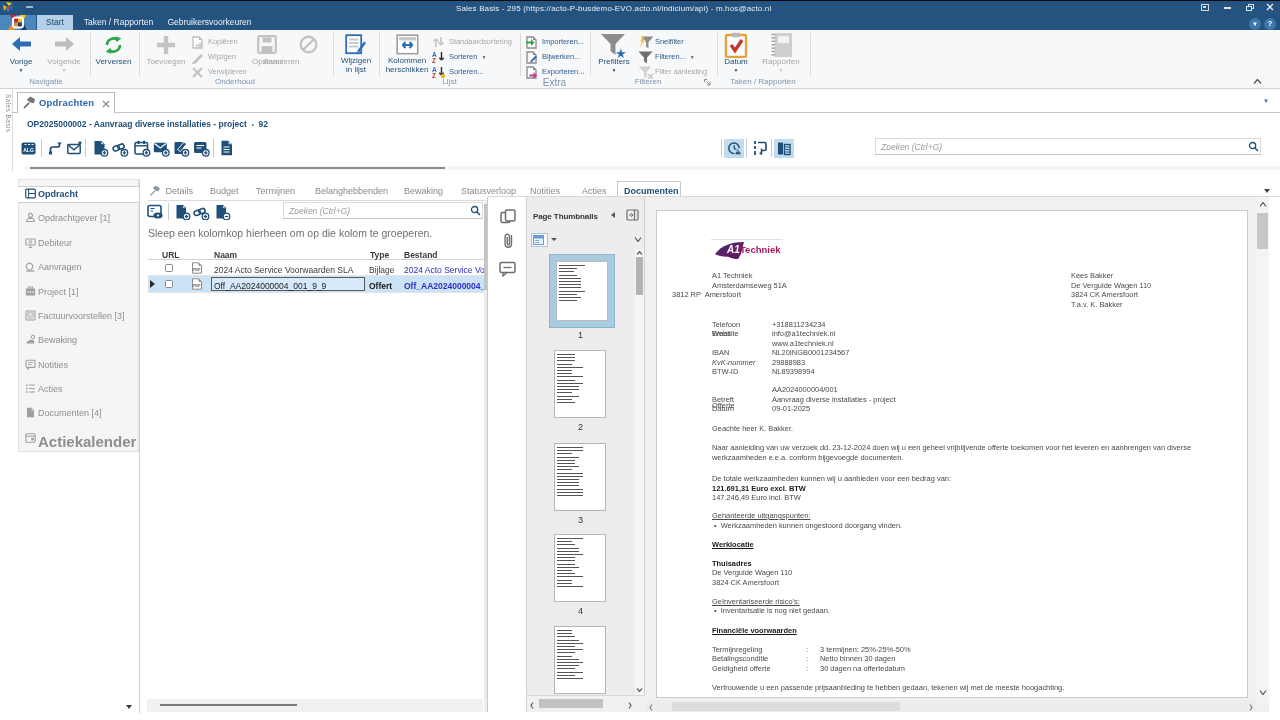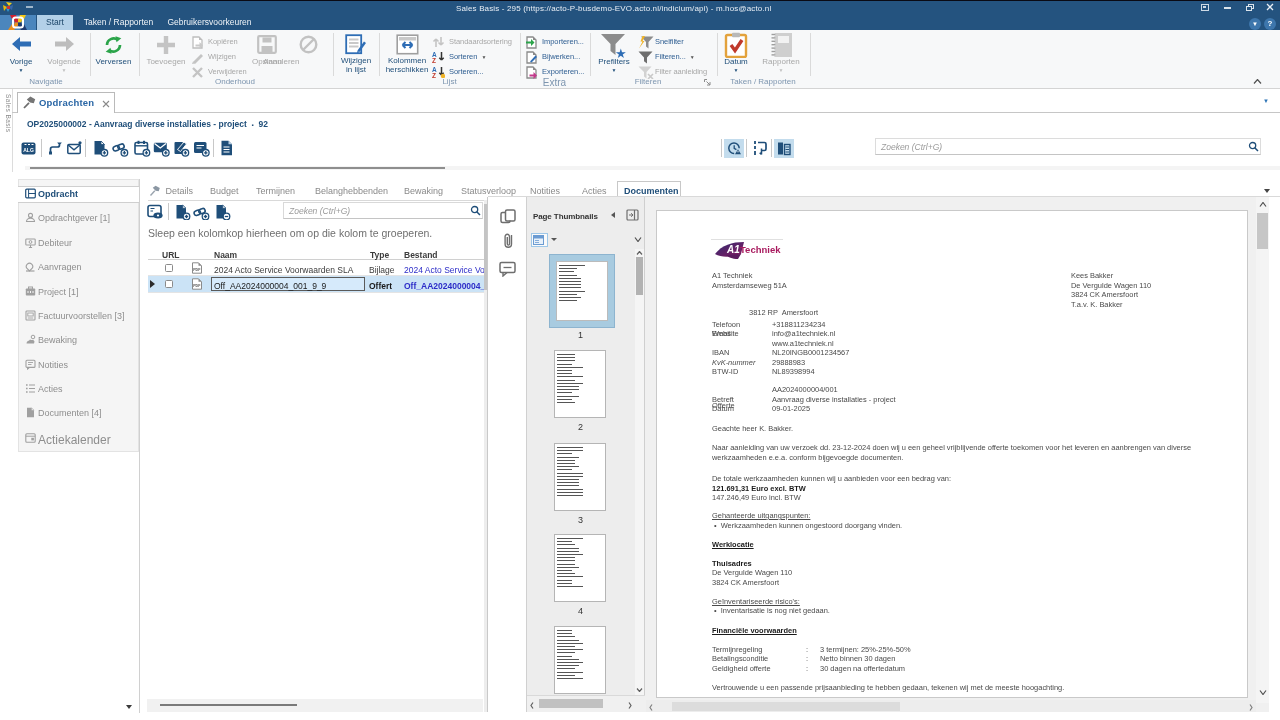--- a/index.html
+++ b/index.html
@@ -481,21 +481,21 @@
     </svg>
   </div>
 <div class="abs" style="left:38px;top:408px;font-size:9px;font-weight:normal;color:#8e8e8e;white-space:nowrap;">Documenten [4]</div>
 <div class="abs" style="left:25px;top:431.5px;">
     <svg width="11" height="11" viewBox="0 0 11 11">
       <rect x="0.8" y="1.8" width="9.4" height="8.4" rx="1" fill="none" stroke="#a0a0a0" stroke-width="1.1"></rect>
       <path d="M0.8 4.2 h9.4" stroke="#a0a0a0" stroke-width="1"></path>
       <rect x="6.3" y="5.8" width="2.6" height="2.6" fill="#a0a0a0"></rect>
     </svg>
   </div>
-<div class="abs" style="left:38px;top:432.5px;font-size:12px;font-weight:normal;color:#8e8e8e;white-space:nowrap;">Actiekalender</div>
+<div class="abs" style="left:38px;top:432.5px;font-size:15px;font-weight:bold;color:#8e8e8e;white-space:nowrap;">Actiekalender</div>
 <div class="abs" style="left:126px;top:705px;width:0;height:0;border-left:3.5px solid transparent;border-right:3.5px solid transparent;border-top:4.5px solid #3a3a3a;"></div>
 <div class="abs" style="left:148px;top:199.5px;width:1132px;height:1px;background:#d9d9d9;"></div>
 <div class="abs" style="left:149px;top:185px;">
     <svg width="12" height="12" viewBox="0 0 12 12">
 <path d="M1.5 10.5 L5.8 5.8" stroke="#9aa4ae" stroke-width="1.4" fill="none"></path>
 <path d="M3.8 2.8 L6.6 0.7 L10.8 3.1 L9.7 6.2 L6.6 5.7 Z" fill="#8b97a3"></path>
     </svg>
   </div>
 <div class="abs" style="left:165.5px;top:186px;font-size:9px;color:#8a8a8a;">Details</div>
 <div class="abs" style="left:210px;top:186px;font-size:9px;color:#8a8a8a;">Budget</div>
@@ -781,21 +781,21 @@
         </linearGradient>
       </defs>
 <path d="M1 13 C8 4 18 1 30 1 L27 13 C18 16 8 17 1 13 Z" fill="url(#lg1)"></path>
 <path d="M12 14 L27 13 L24 18 C18 18 14 16 12 14 Z" fill="#5b1a5e"></path>
 <text x="13" y="11.5" font-size="10" font-weight="bold" font-style="italic" fill="#fff" font-family="Liberation Sans">A1</text>
 <text x="26" y="12" font-size="9.5" font-weight="bold" fill="#a81a5e" font-family="Liberation Sans">Techniek</text>
     </svg>
   </div>
 <div class="abs" style="left:712px;top:271px;font-size:7.45px;color:#4a4a4a;white-space:nowrap;">A1 Techniek</div>
 <div class="abs" style="left:712px;top:280.5px;font-size:7.45px;color:#4a4a4a;white-space:nowrap;">Amsterdamseweg 51A</div>
-<div class="abs" style="left:749px;top:290px;font-size:7.45px;color:#4a4a4a;white-space:nowrap;margin-top:18px;">3812 RP&nbsp; Amersfoort</div>
+<div class="abs" style="left:672px;top:290px;font-size:7.45px;color:#4a4a4a;white-space:nowrap;">3812 RP&nbsp; Amersfoort</div>
 <div class="abs" style="left:1071px;top:271px;font-size:7.45px;color:#4a4a4a;white-space:nowrap;">Kees Bakker</div>
 <div class="abs" style="left:1071px;top:280.5px;font-size:7.45px;color:#4a4a4a;white-space:nowrap;">De Vergulde Wagen 110</div>
 <div class="abs" style="left:1071px;top:290px;font-size:7.45px;color:#4a4a4a;white-space:nowrap;">3824 CK Amersfoort</div>
 <div class="abs" style="left:1071px;top:299.5px;font-size:7.45px;color:#4a4a4a;white-space:nowrap;">T.a.v. K. Bakker</div>
 <div class="abs" style="left:712px;top:319.5px;font-size:7.45px;color:#4a4a4a;white-space:nowrap;">Telefoon</div>
 <div class="abs" style="left:772px;top:319.5px;font-size:7.45px;color:#4a4a4a;white-space:nowrap;">+318811234234</div>
 <div class="abs" style="left:712px;top:329px;font-size:7.45px;color:#4a4a4a;white-space:nowrap;">Email</div>
 <div class="abs" style="left:772px;top:329px;font-size:7.45px;color:#4a4a4a;white-space:nowrap;">info@a1techniek.nl</div>
 <div class="abs" style="left:712px;top:329px;font-size:7.45px;color:#4a4a4a;white-space:nowrap;">Website</div>
 <div class="abs" style="left:772px;top:338.5px;font-size:7.45px;color:#4a4a4a;white-space:nowrap;">www.a1techniek.nl</div>

